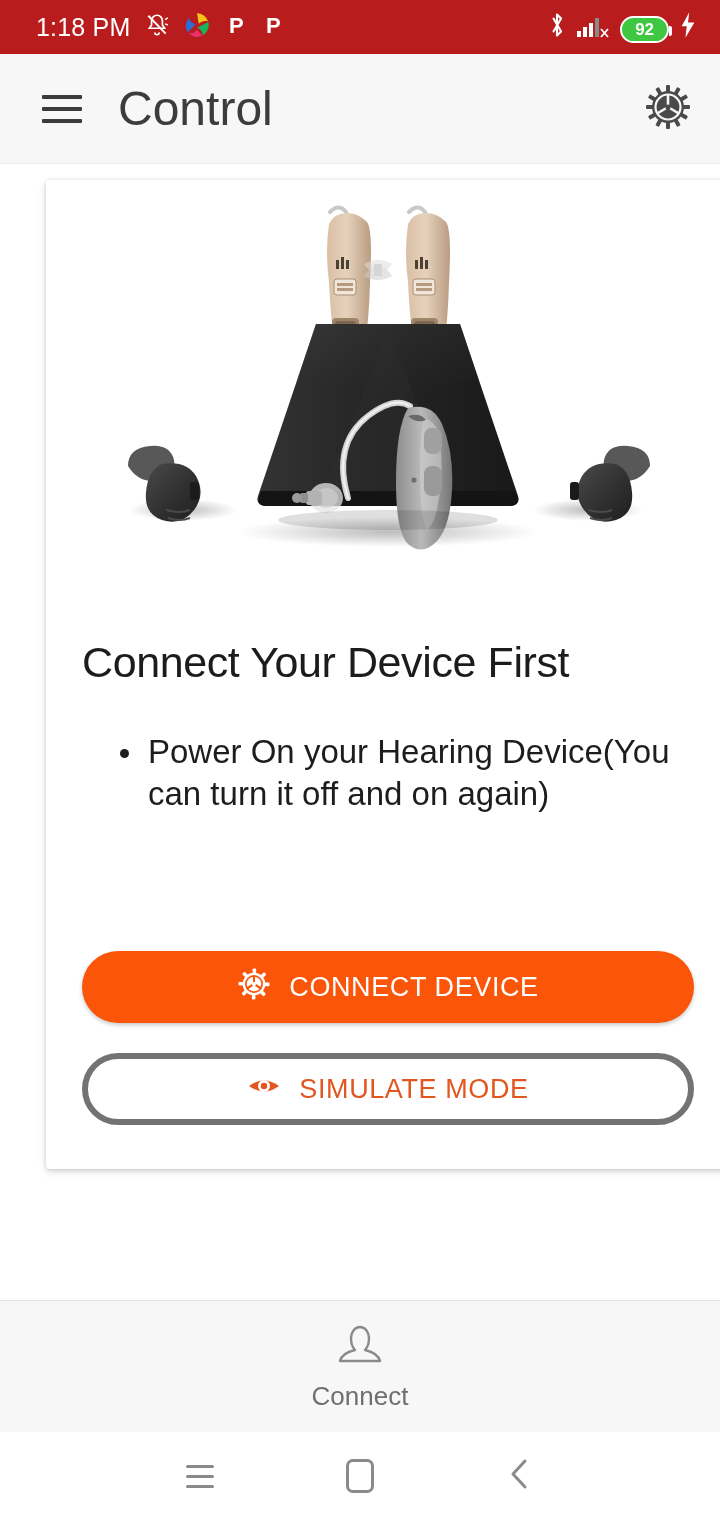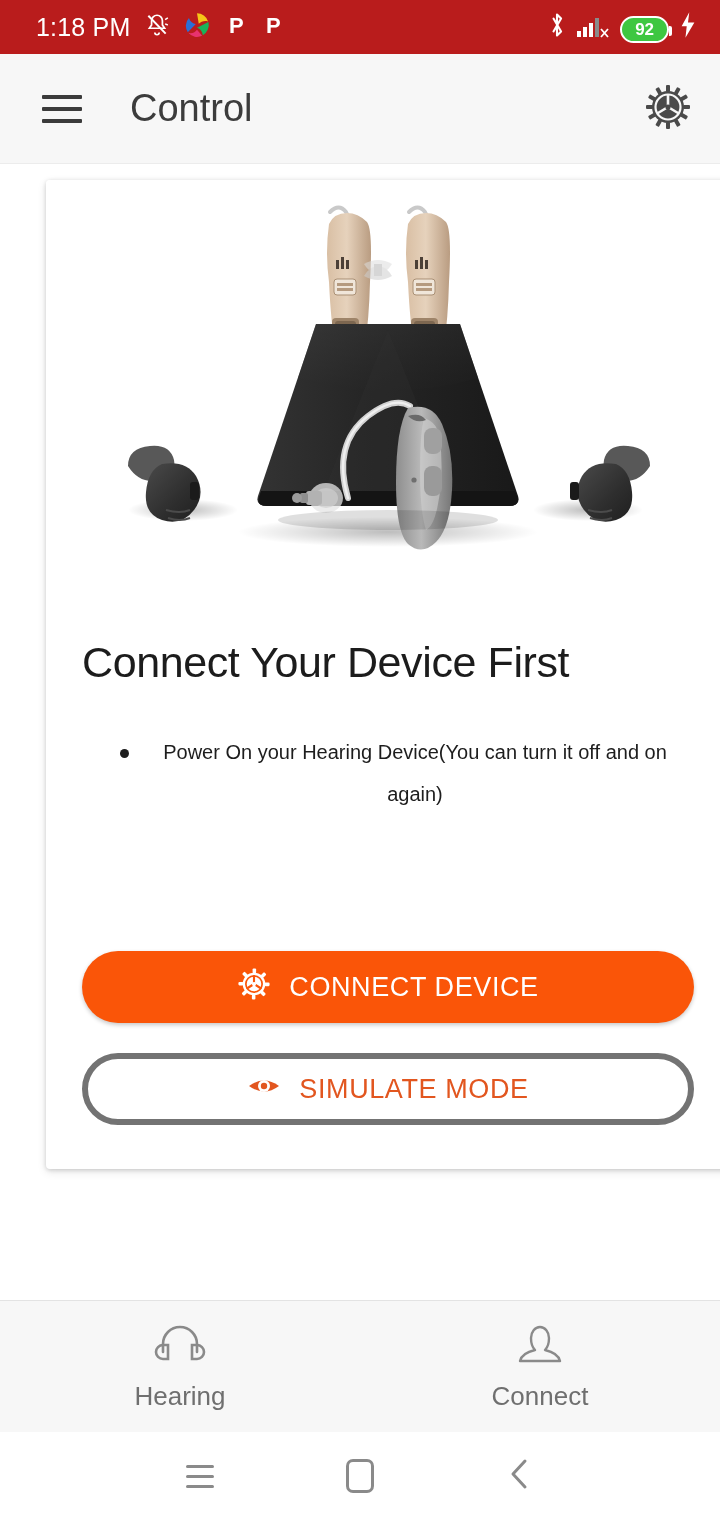--- a/index.html
+++ b/index.html
@@ -97,22 +97,22 @@
     cursor: pointer;
   }
   .hamburger span {
     display: block;
     height: 4px;
     width: 100%;
     background: #3b3b3b;
     border-radius: 1px;
   }
   .app-title {
-    margin-left: 48px;
-    font-size: 38px;
+    margin-left: 36px;
+    font-size: 48px;
     color: #3c3c3c;
     font-family: "Liberation Sans", sans-serif;
   }
   .app-bar-spacer { flex: 1 1 auto; }
   .gear-btn { cursor: pointer; display: flex; align-items: center; }
 
   
   .content {
     flex: 1 1 auto;
     background: #ffffff;
@@ -148,25 +148,24 @@
     font-size: 43px;
     color: #1c1c1c;
     letter-spacing: -0.4px;
     font-family: "Liberation Sans", sans-serif;
   }
   .bullet-list {
     margin: 44px 48px 0 72px;
   }
   .bullet-item {
     position: relative;
-    font-size: 20px;
+    font-size: 33px;
     line-height: 42px;
     color: #1d1d1d;
     padding-left: 30px;
-    text-align: center;
   }
   .bullet-item::before {
     content: "";
     position: absolute;
     left: 2px;
     top: 18px;
     width: 9px;
     height: 9px;
     border-radius: 50%;
     background: #1d1d1d;
@@ -527,30 +526,20 @@
           </span>
           <span>SIMULATE MODE</span>
         </div>
       </div>
 
     </div>
   </div>
 
   <div class="bottom-nav">
 
-    <div class="nav-item">
-      <span>
-        <svg width="52" height="46" viewBox="0 0 52 46">
-          <path d="M9 31 V23 a17 17 0 0 1 34 0 v8" fill="none" stroke="#8a8a8a" stroke-width="2.6" stroke-linecap="round"></path>
-          <path d="M9 24 h5 a0 0 0 0 1 0 0 v14 h-5 a7 7 0 0 1 0 -14 z" fill="none" stroke="#8a8a8a" stroke-width="2.6"></path>
-          <path d="M43 24 h-5 v14 h5 a7 7 0 0 0 0 -14 z" fill="none" stroke="#8a8a8a" stroke-width="2.6"></path>
-        </svg>
-      </span>
-      <span class="nav-label">Hearing</span>
-    </div>
 
 
     <div class="nav-item">
       <span>
         <svg width="52" height="46" viewBox="0 0 52 46">
           <path d="M26 6 a9 11 0 0 1 9 11 q0 8 -4 12 q13 3 15 11 h-40 q2 -8 15 -11 q-4 -4 -4 -12 a9 11 0 0 1 9 -11 z" fill="none" stroke="#8a8a8a" stroke-width="2.4" stroke-linejoin="round"></path>
         </svg>
       </span>
       <span class="nav-label">Connect</span>
     </div>

